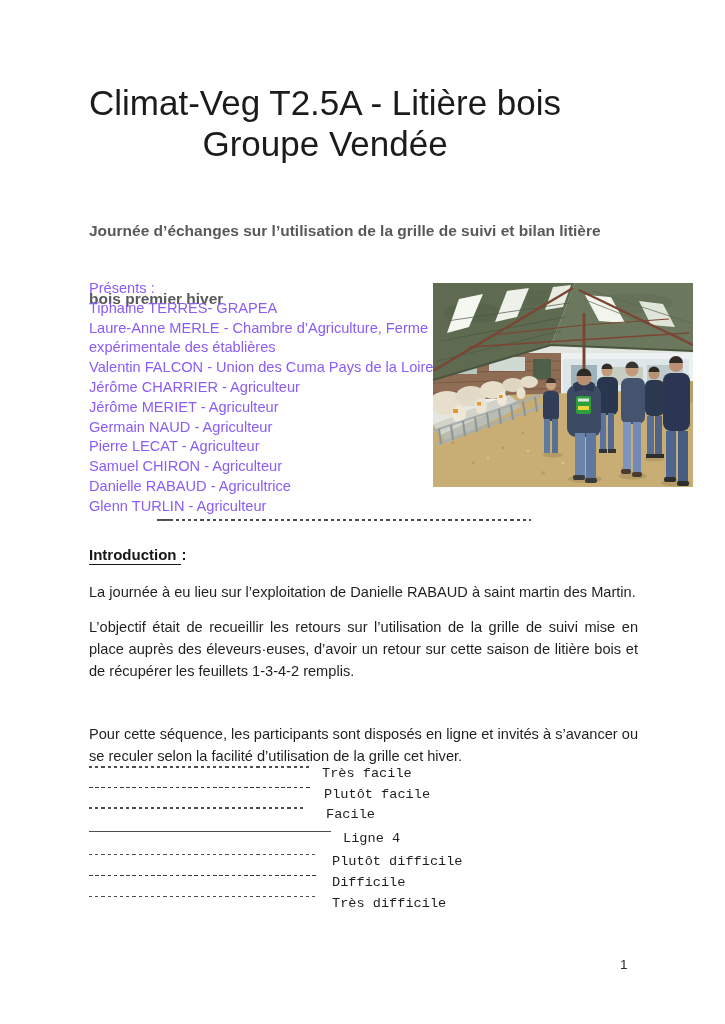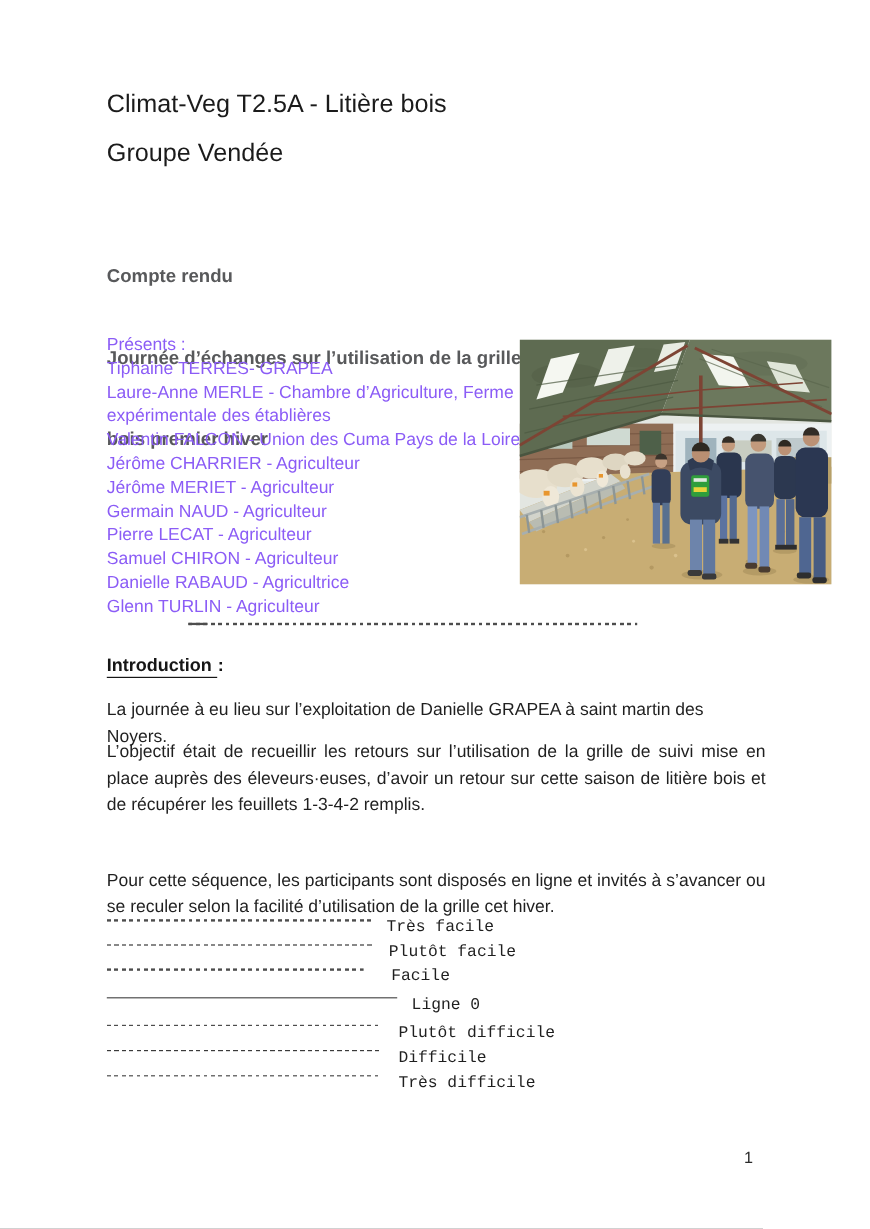--- a/index.html
+++ b/index.html
@@ -2,21 +2,21 @@
 <html><head>
 <meta charset="utf-8">
 <style>
   html,body{margin:0;padding:0;background:#888;}
   .page{
     position:relative;width:725px;height:1024px;background:#ffffff;
     margin:0 auto;overflow:hidden;
     font-family:"Liberation Sans","DejaVu Sans",sans-serif;color:#212121;
   }
   
-  .doc-title{position:absolute;left:89px;top:66px;font-size:21px;line-height:41px;color:#1b1b1b;}
+  .doc-title{position:absolute;left:89px;top:82px;font-size:35px;line-height:41px;color:#1b1b1b;text-align:center;}
   
   .doc-subtitle{position:absolute;left:89px;top:175px;font-size:15.5px;font-weight:700;line-height:22.6px;color:#58595b;white-space:pre;}
   
   .attendees{position:absolute;left:89px;top:279px;font-size:14.6px;line-height:19.8px;color:#8b5cf6;}
   .attendees div{white-space:pre;}
   
   .photo{position:absolute;left:433px;top:283px;width:260px;height:204px;}
   
   .separator{
     position:absolute;left:157px;top:519px;width:374px;height:1.8px;
@@ -52,21 +52,20 @@
 <body>
 
 <div class="page">
 
   <div class="doc-title">
     <div>Climat-Veg T2.5A - Litière bois</div>
     <div>Groupe Vendée</div>
   </div>
 
   <div class="doc-subtitle">
-    <div>Compte rendu</div>
     <div>Journée d’échanges sur l’utilisation de la grille de suivi et bilan litière</div>
     <div>bois premier hiver</div>
   </div>
 
   <div class="attendees">
     <div>Présents :</div>
     <div><div>Tiphaine TERRES- GRAPEA</div><div>Laure-Anne MERLE - Chambre d’Agriculture, Ferme</div><div>expérimentale des établières</div><div>Valentin FALCON - Union des Cuma Pays de la Loire</div><div>Jérôme CHARRIER - Agriculteur</div><div>Jérôme MERIET - Agriculteur</div><div>Germain NAUD - Agriculteur</div><div>Pierre LECAT - Agriculteur</div><div>Samuel CHIRON - Agriculteur</div><div>Danielle RABAUD - Agricultrice</div><div>Glenn TURLIN - Agriculteur</div></div>
   </div>
 
   <svg class="photo" viewBox="0 0 260 204" xmlns="http://www.w3.org/2000/svg">
@@ -253,42 +252,42 @@
       <rect x="153" y="150" width="10" height="46" fill="#60779e"></rect>
       <rect x="140" y="192" width="12" height="5" rx="2" fill="#3a3a3a"></rect>
       <rect x="152" y="195" width="12" height="5" rx="2" fill="#3a3a3a"></rect>
     </g>
   </svg>
 
   <div class="separator"></div>
 
   <div class="sec-heading" style="top:546px"><span class="ul">Introduction</span><span>:</span></div>
 
-  <div class="para" style="top:581px">La journée à eu lieu sur l’exploitation de Danielle GRAPEA à saint martin des Noyers.</div>
+  <div class="para" style="top:581px">La journée à eu lieu sur l’exploitation de Danielle RABAUD à saint martin des Martin.</div>
   <div class="para justify" style="top:616px">L’objectif était de recueillir les retours sur l’utilisation de la grille de suivi mise en place auprès des éleveurs·euses, d’avoir un retour sur cette saison de litière bois et de récupérer les feuillets 1-3-4-2 remplis.</div>
 
 
   <div class="para justify" style="top:723px">Pour cette séquence, les participants sont disposés en ligne et invités à s’avancer ou se reculer selon la facilité d’utilisation de la grille cet hiver.</div>
 
   <div class="scale">
     <div class="scale-row">
       <div class="scale-line w1"></div>
       <span class="scale-label">Très facile</span>
     </div>
     <div class="scale-row">
       <div class="scale-line dense w3"></div>
       <span class="scale-label">Plutôt facile</span>
     </div>
     <div class="scale-row">
       <div class="scale-line w2"></div>
       <span class="scale-label">Facile</span>
     </div>
     <div class="scale-row row-ligne0">
       <div class="scale-line solid w4"></div>
-      <span class="scale-label">Ligne 0</span>
+      <span class="scale-label">Ligne 4</span>
     </div>
     <div class="scale-row row-after0">
       <div class="scale-line w5"></div>
       <span class="scale-label">Plutôt difficile</span>
     </div>
     <div class="scale-row tall">
       <div class="scale-line dense w5"></div>
       <span class="scale-label">Difficile</span>
     </div>
     <div class="scale-row tall">

